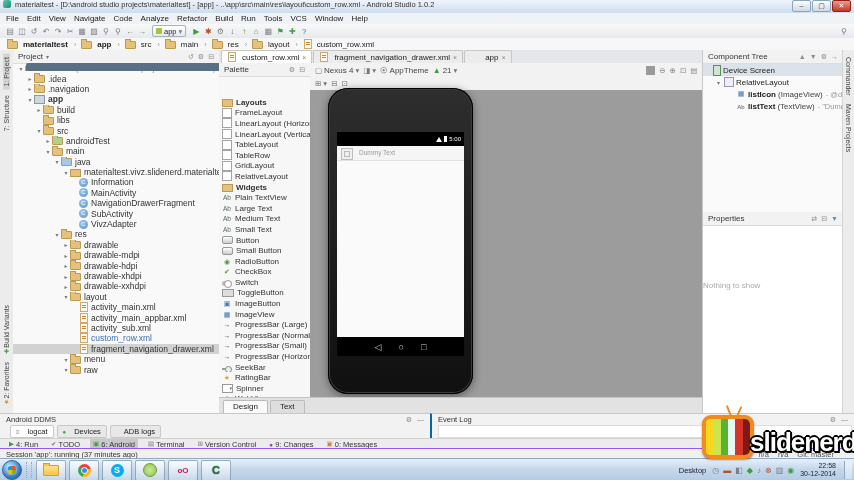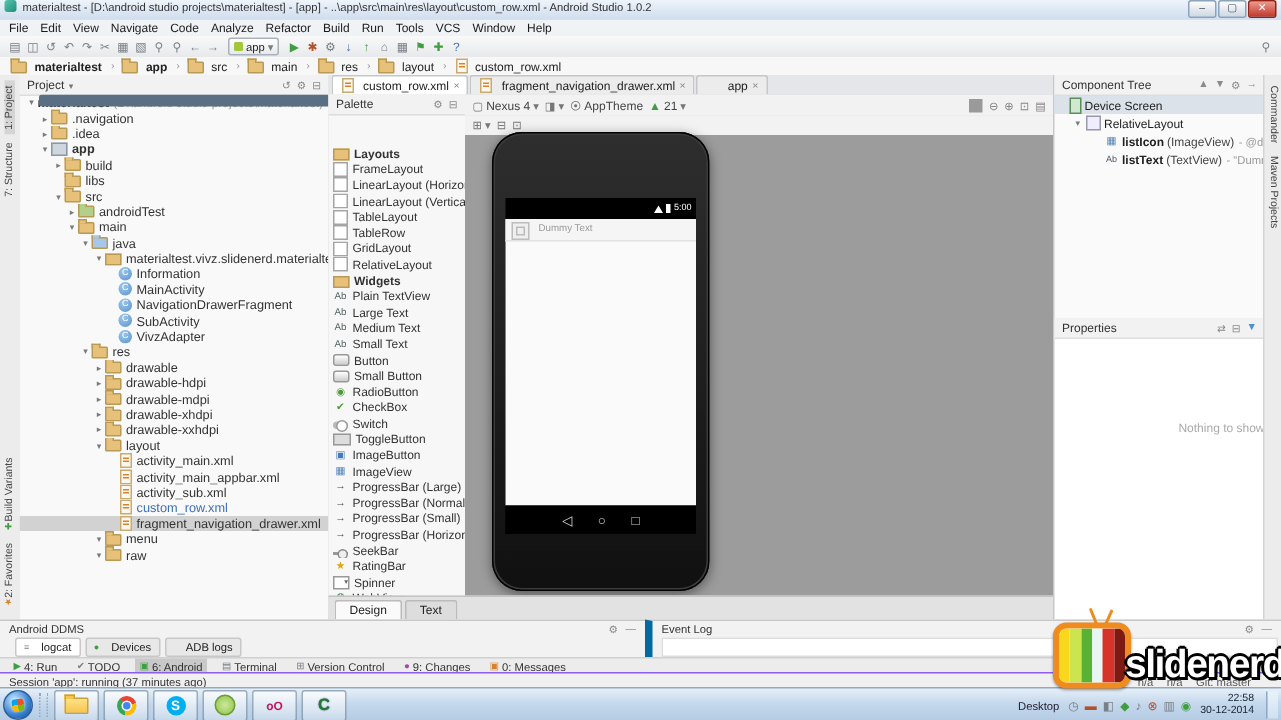--- a/index.html
+++ b/index.html
@@ -133,36 +133,36 @@
   .ctdev{background:#dbe2ea;}
   .ctrow.bold .ctn{font-weight:bold;}
   .ctt{margin-left:2px;color:#444;}
   .ctnote{margin-left:3px;color:#9a9a9a;font-size:7.5px;}
   .cticon{width:10px;margin-right:2px;flex:none;text-align:center;font-size:7px;position:relative;display:inline-block;}
   .cticon.dev{width:6px;height:9px;border:1px solid #5a8f5a;background:#cfe8cf;}
   .cticon.rl{width:8px;height:8px;border:1px solid #99a;background:#eef;}
   .cticon.iv::before{content:"▦";color:#4a7ab5;}
   .cticon.tvw::before{content:"Ab";font-size:6px;color:#556;}
   .props{position:absolute;right:11px;top:162px;width:140px;bottom:0;background:#fff;border-left:1px solid #c8c8c8;}
-  .props-empty{margin-top:55px;text-align:right;color:#aaa;font-size:8px;}
+  .props-empty{margin-top:55px;text-align:left;color:#aaa;font-size:8px;}
   .blue-ic{color:#4a90d9 !important;}
   
   .dtabs{position:absolute;left:219px;bottom:0;width:484px;height:15px;background:#e2e2e2;border-top:1px solid #c4c4c4;
          display:flex;align-items:flex-end;padding-left:4px;gap:2px;}
   .dtab{padding:1px 9px 2px;font-size:8px;border:1px solid #bbb;border-bottom:none;border-radius:2px 2px 0 0;background:#ddd;}
   .dtab.active{background:#fafafa;}
   
   .ddms{position:absolute;left:0;top:413px;width:430px;height:25px;background:#f2f2f2;border-top:1px solid #c8c8c8;}
   .ddms-head{height:11px;display:flex;align-items:center;padding:0 6px;font-size:7.5px;color:#333;}
   .head-icons{margin-left:auto;display:flex;gap:5px;color:#8a8a8a;font-size:7px;}
   .ddms-tabs{height:13px;display:flex;align-items:center;padding-left:10px;gap:3px;font-size:7.5px;}
   .dtab2{padding:0 5px;height:11px;display:flex;align-items:center;gap:8px;border:1px solid #c8c8c8;border-radius:2px;background:#e8e8e8;}
   .dtab2.active{background:#fff;}
   .dtab2 .tg{font-size:6px;}
-  .elog{position:absolute;left:430px;top:413px;right:0;height:25px;background:#f2f2f2;border-top:1px solid #c8c8c8;border-left:5px solid #0369a1;}
+  .elog{position:absolute;left:430px;top:413px;right:0;height:25px;background:#f2f2f2;border-top:1px solid #c8c8c8;border-left:2px solid #0369a1;}
   .elog-body{position:absolute;left:6px;top:11px;right:2px;bottom:1px;background:#fff;border:1px solid #ddd;
              background-image:linear-gradient(#bbb 1px,transparent 1px);background-size:60% 8px;background-repeat:no-repeat;background-position:8px -3px;}
   .btabs{position:absolute;left:0;top:438px;right:0;height:10px;background:#ececec;border-top:1px solid #d0d0d0;
          display:flex;align-items:center;padding-left:6px;gap:7px;font-size:7.5px;color:#333;}
   .btab{display:flex;align-items:center;gap:2px;padding:0 3px;height:10px;}
   .btab.active{background:#c9c9c9;}
   .btab .bg2{font-size:6.5px;}
   .statusbar{position:absolute;left:0;top:448px;right:0;height:10px;background:#f0f0f0;border-top:1px solid #8b5cf6;
              display:flex;align-items:center;padding:0 6px;font-size:7.5px;color:#333;}
   .sb-right{margin-left:auto;display:flex;gap:9px;color:#555;padding-right:14px;}
@@ -339,27 +339,27 @@
 
       <div class="trow b" style="padding-left: 4px;">
             <span class="arr">▾</span>
             <span class="tic proj"></span>
             <span class="tlb">materialtest</span>
             <span class="tsf"> (D:\android studio projects\materialtest)</span>
           </div>
           <div class="trow" style="padding-left: 13px;">
             <span class="arr">▸</span>
             <span class="tic fold"></span>
-            <span class="tlb">.navigation</span>
+            <span class="tlb">.idea</span>
             <span class="tsf"></span>
           </div>
           <div class="trow" style="padding-left: 13px;">
             <span class="arr">▸</span>
             <span class="tic fold"></span>
-            <span class="tlb">.idea</span>
+            <span class="tlb">.navigation</span>
             <span class="tsf"></span>
           </div>
           <div class="trow b" style="padding-left: 13px;">
             <span class="arr">▾</span>
             <span class="tic mod"></span>
             <span class="tlb">app</span>
             <span class="tsf"></span>
           </div>
           <div class="trow" style="padding-left: 22px;">
             <span class="arr">▸</span>
@@ -441,27 +441,27 @@
           </div>
           <div class="trow" style="padding-left: 49px;">
             <span class="arr">▸</span>
             <span class="tic fold"></span>
             <span class="tlb">drawable</span>
             <span class="tsf"></span>
           </div>
           <div class="trow" style="padding-left: 49px;">
             <span class="arr">▸</span>
             <span class="tic fold"></span>
-            <span class="tlb">drawable-hdpi</span>
+            <span class="tlb">drawable-mdpi</span>
             <span class="tsf"></span>
           </div>
           <div class="trow" style="padding-left: 49px;">
             <span class="arr">▸</span>
             <span class="tic fold"></span>
-            <span class="tlb">drawable-mdpi</span>
+            <span class="tlb">drawable-hdpi</span>
             <span class="tsf"></span>
           </div>
           <div class="trow" style="padding-left: 49px;">
             <span class="arr">▸</span>
             <span class="tic fold"></span>
             <span class="tlb">drawable-xhdpi</span>
             <span class="tsf"></span>
           </div>
           <div class="trow" style="padding-left: 49px;">
             <span class="arr">▸</span>

